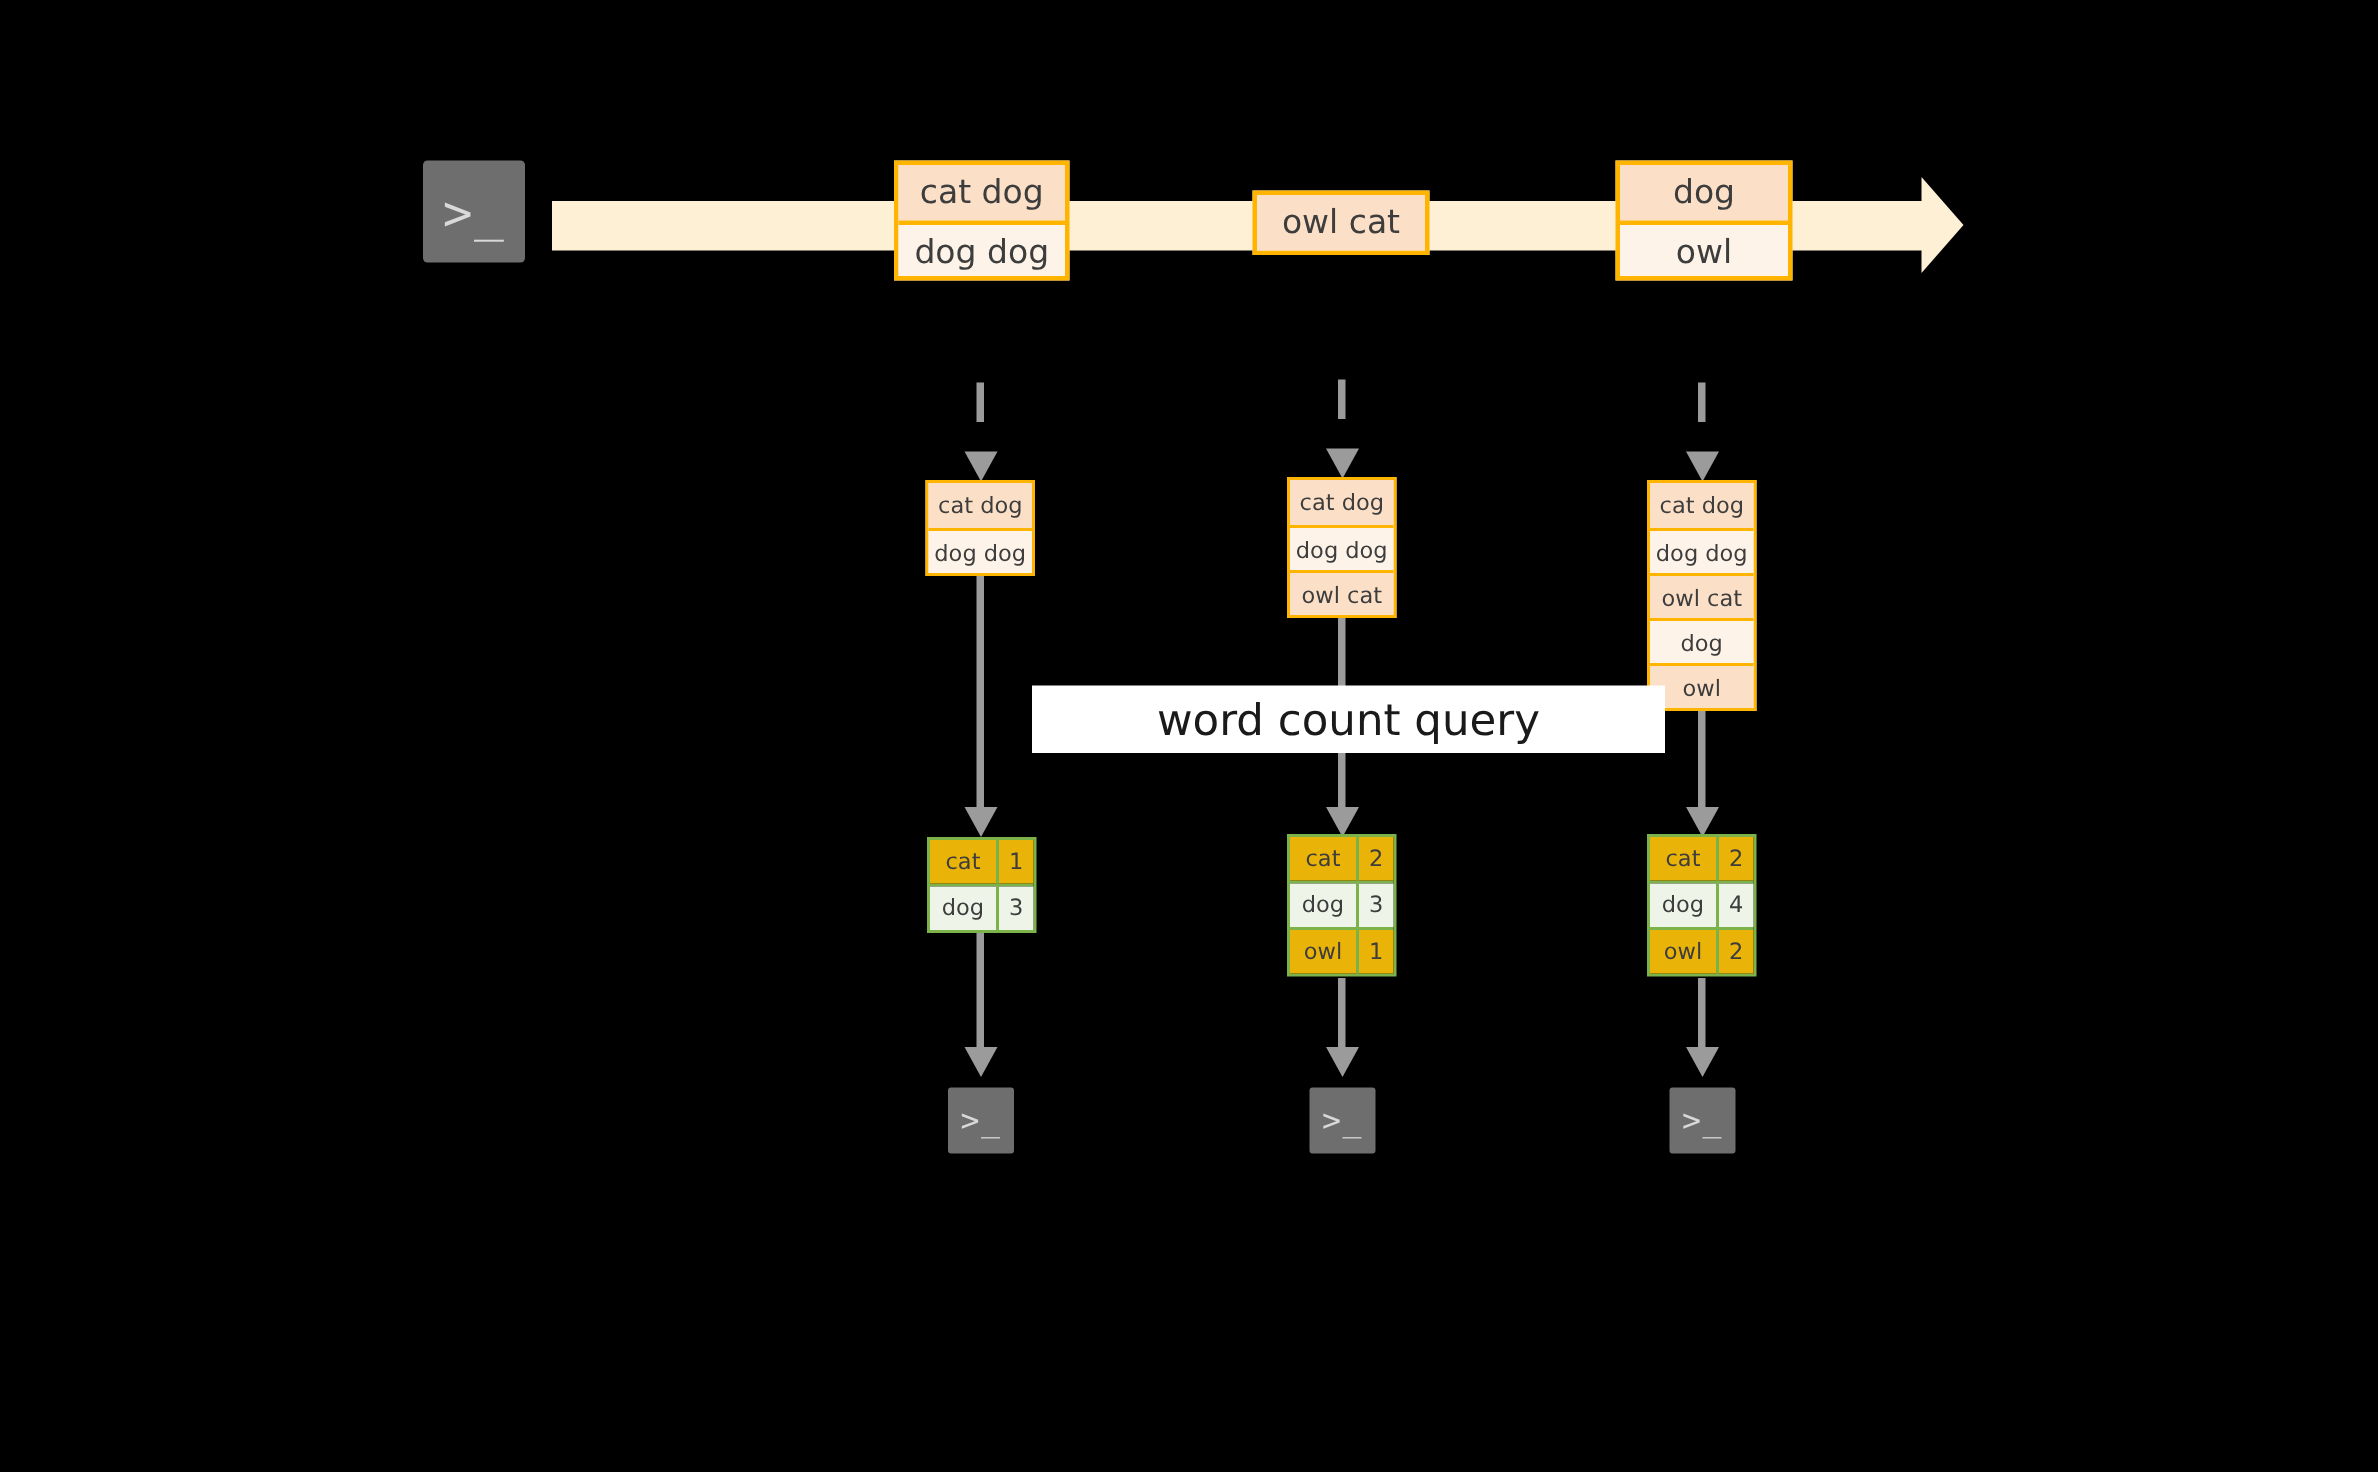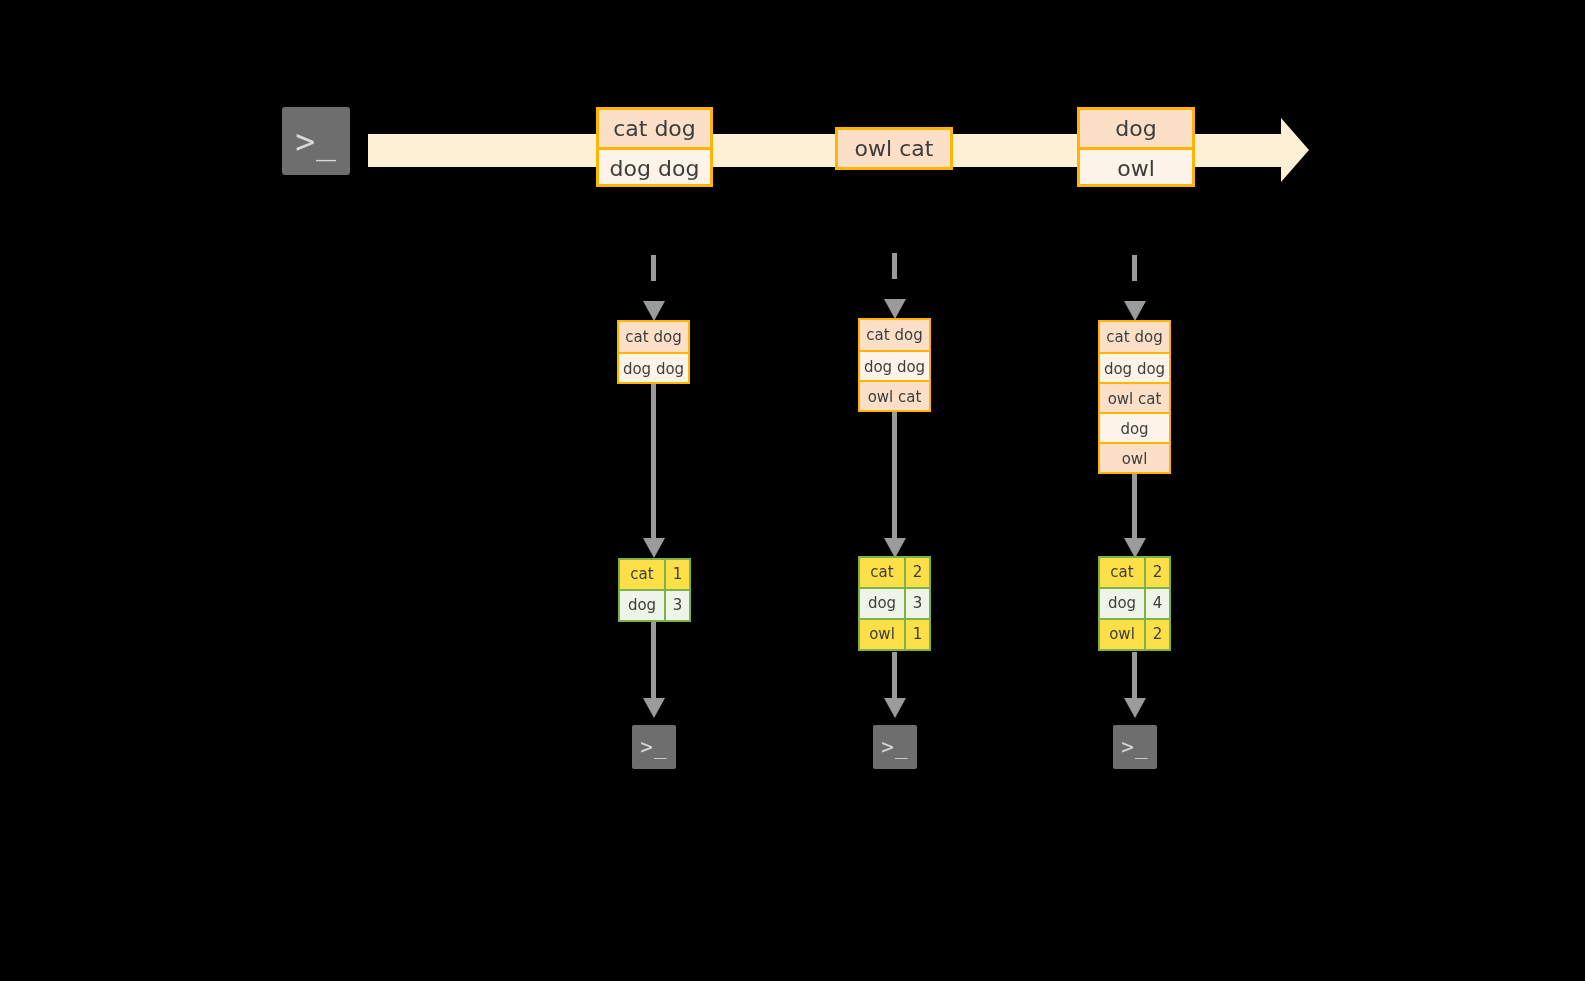--- a/index.html
+++ b/index.html
@@ -147,21 +147,21 @@
     height: 29px;
     line-height: 29px;
     text-align: center;
     color: #3d3d3d;
     font-size: 15px;
     white-space: nowrap;
   }
   .result .row .word { width: 44px; }
   .result .row .count { width: 25px; border-left: 2px solid #7bb24a; }
   .result .row.shade-a .word,
-  .result .row.shade-a .count { background: #fde047; }
+  .result .row.shade-a .count { background: #eab308; }
   .result .row.shade-b .word,
   .result .row.shade-b .count { background: #eef4e8; }
 
   #result-1 { left: 618px; top: 558px; }
   #result-2 { left: 858px; top: 556px; }
   #result-3 { left: 1098px; top: 556px; }
 
   
   .arrow {
     position: absolute;
@@ -271,20 +271,21 @@
   </div>
   <div class="arrow" style="left:892px; top:410px; height:148px;">
     <div class="shaft" style="height:129px;"></div>
     <div class="head" style="top:128px;"></div>
   </div>
   <div class="arrow" style="left:1132px; top:473px; height:85px;">
     <div class="shaft" style="height:66px;"></div>
     <div class="head" style="top:65px;"></div>
   </div>
 
+  <div id="query-banner">word count query</div>
 
   <div class="result" id="result-1">
     <div class="row shade-a">
       <div class="word">cat</div>
       <div class="count">1</div>
     </div>
     <div class="row shade-b">
       <div class="word">dog</div>
       <div class="count">3</div>
     </div>

